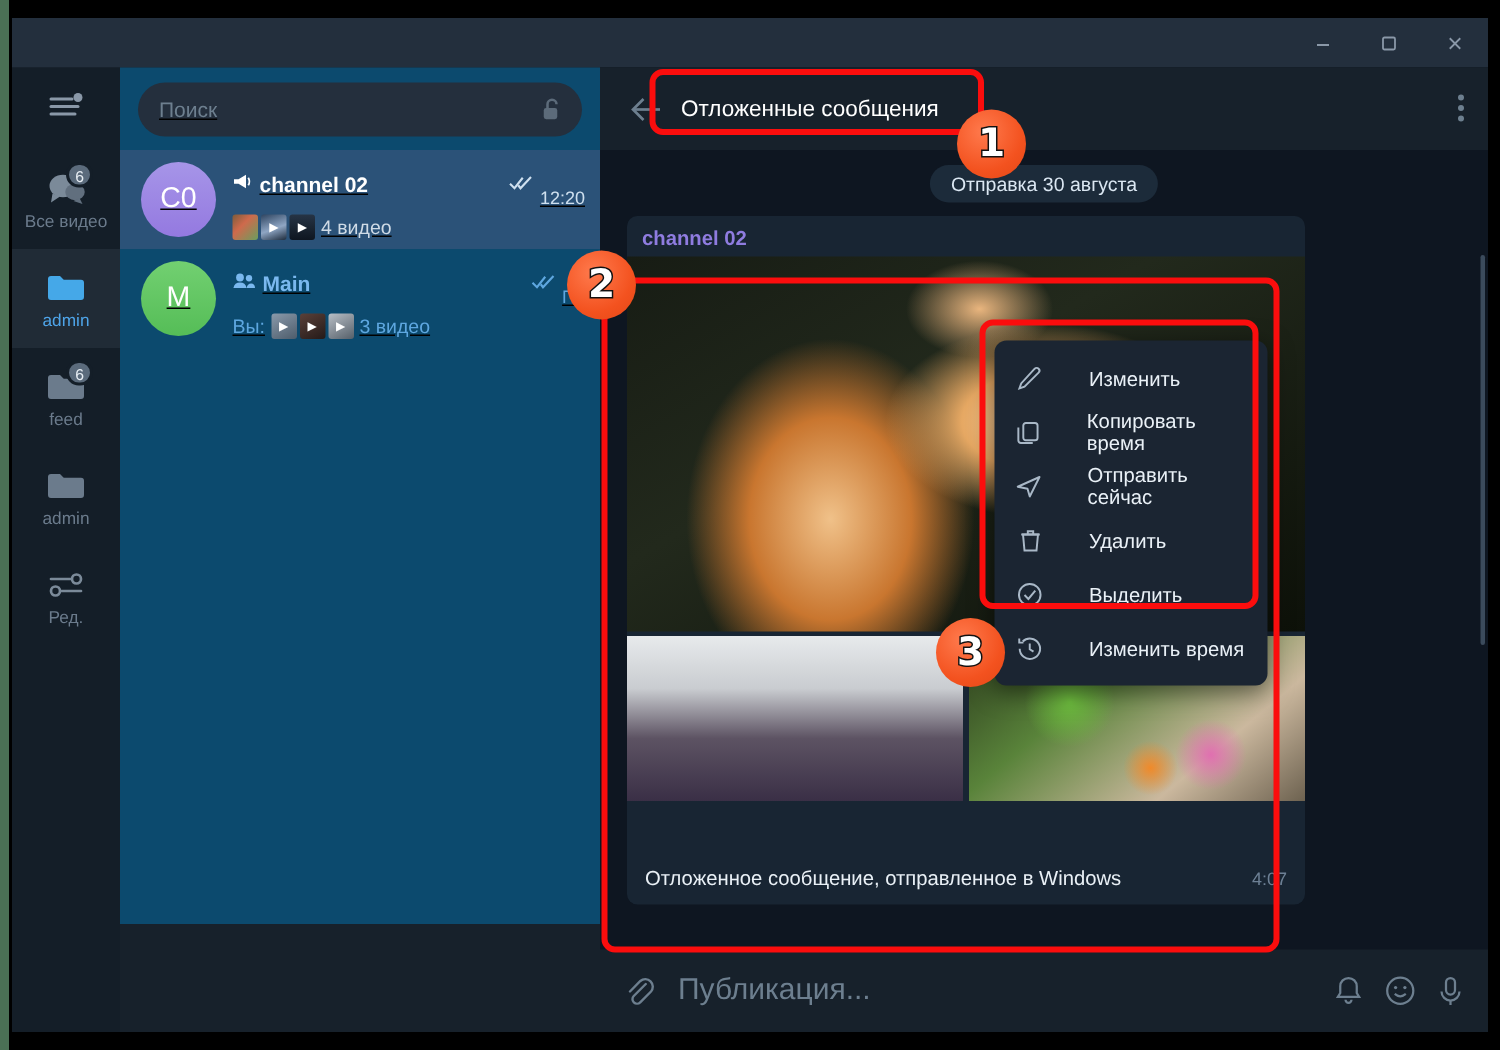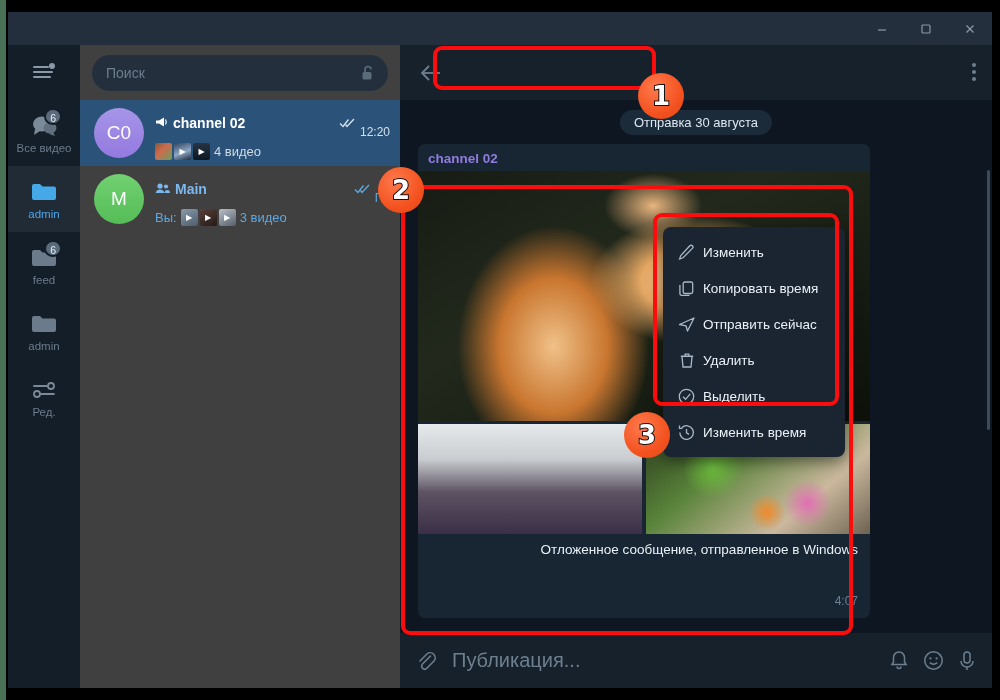--- a/index.html
+++ b/index.html
@@ -55,22 +55,23 @@
   .rail-badge {
     position: absolute; right: -3px; top: -5px;
     min-width: 17px; height: 17px; border-radius: 9px;
     background: #5b6b7c; color: #e8eef4;
     font-size: 10.5px; line-height: 17px; text-align: center; padding: 0 4px;
     border: 2px solid #141e28;
   }
 
   
   .chatlist {
-    position: absolute; left: 72px; top: 33px; width: 320px; height: 643px;
-    background: #404040;
+    position: absolute; left: 72px; top: 33px; width: 320px; height: 571px;
+    background: #0c4a6e;
+    text-decoration: underline;
   }
   .searchrow { height: 55px; display: flex; align-items: center; padding: 0 12px; }
   .searchbox {
     flex: 1; height: 36px; background: #242f3d; border-radius: 18px;
     display: flex; align-items: center; padding: 0 14px; position: relative;
   }
   .searchbox .ph { color: #6d7f8f; font-size: 14px; }
   .lockicon { position: absolute; right: 12px; top: 9px; color: #5c6b7a; }
 
   .chatrow {
@@ -128,21 +129,21 @@
   .bubble {
     position: absolute; left: 18px; top: 44px; width: 452px;
     background: #182533; border-radius: 7px; overflow: hidden;
   }
   .bubble-author { color: #8f7ce0; font-size: 13.5px; font-weight: bold; padding: 7px 10px 5px; }
   .photo-big { width: 452px; height: 250px; position: relative; }
   .photo-row { display: flex; gap: 4px; width: 452px; height: 110px; margin-top: 3px; }
   .photo-row > div { flex: 1; position: relative; }
   .caption {
     padding: 8px 12px 10px; color: #e9f0f6; font-size: 13.5px;
-    display: flex; align-items: flex-end; flex-direction: column;
+    display: flex; align-items: flex-end;
   }
   .caption .t { flex: 1; }
   .caption .time { color: #6d8095; font-size: 12px; margin-top: 37px; }
 
   .scrollbar {
     position: absolute; right: 2px; top: 70px; width: 3px; height: 260px;
     background: #3b4b5c; border-radius: 2px;
   }
 
   
@@ -153,21 +154,21 @@
   .composer .ph { flex: 1; color: #6d7f8f; font-size: 20px; margin-left: 2px; }
   .cicon { color: #6d7f8f; display: flex; align-items: center; }
 
   
   .ctxmenu {
     position: absolute; left: 655px; top: 215px; width: 182px;
     background: #1b2532; border-radius: 8px; padding: 7px 0;
     box-shadow: 0 4px 16px rgba(0,0,0,.5); z-index: 40;
   }
   .ctxitem {
-    height: 36px; display: flex; align-items: center; gap: 7px; padding: 0 14px;
+    height: 36px; display: flex; align-items: center; gap: 30px; padding: 0 14px;
     color: #eaf1f7; font-size: 13.5px;
   }
   .ctxicon { width: 19px; height: 19px; color: #a9b8c7; display:flex; align-items:center; justify-content:center; }
 
   
   .anno {
     position: absolute; border: 4px solid #fb0d0d; border-radius: 9px;
     pointer-events: none; z-index: 50;
   }
   .badge {
@@ -372,20 +373,21 @@
     </div>
 
     <div class="pane">
       <div class="paneheader">
         <div class="backbtn">
           <svg width="22" height="18" viewBox="0 0 22 18">
               <path d="M9 2 L2 9 L9 16" fill="none" stroke="currentColor" stroke-width="1.8"></path>
               <line x1="2" y1="9" x2="20" y2="9" stroke="currentColor" stroke-width="1.8"></line>
             </svg>
         </div>
+        <div class="panetitle">Отложенные сообщения</div>
         <div class="dots">
             <i></i>
             <i></i>
             <i></i>
           </div>
       </div>
 
       <div class="messages">
         <div class="datepill">Отправка 30 августа</div>
 

